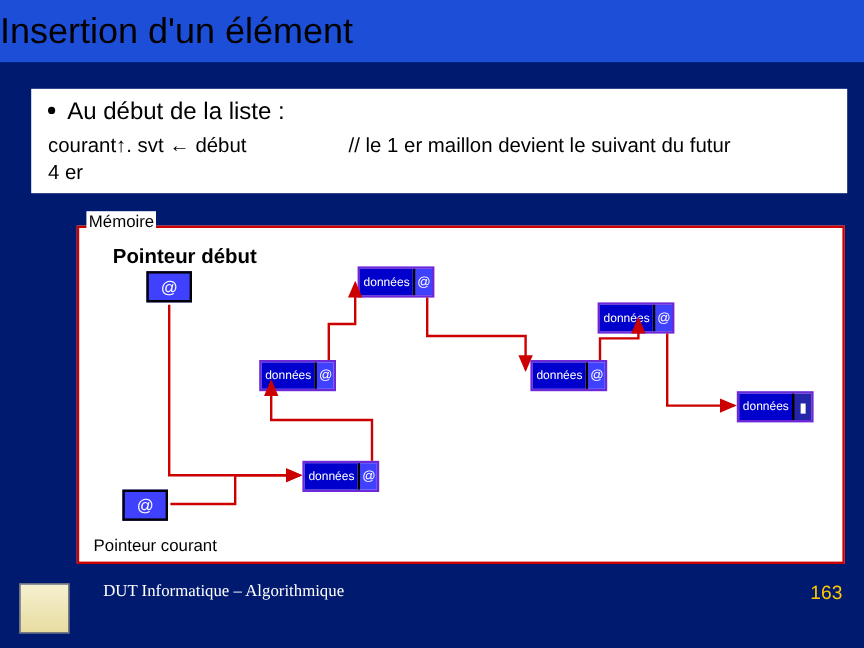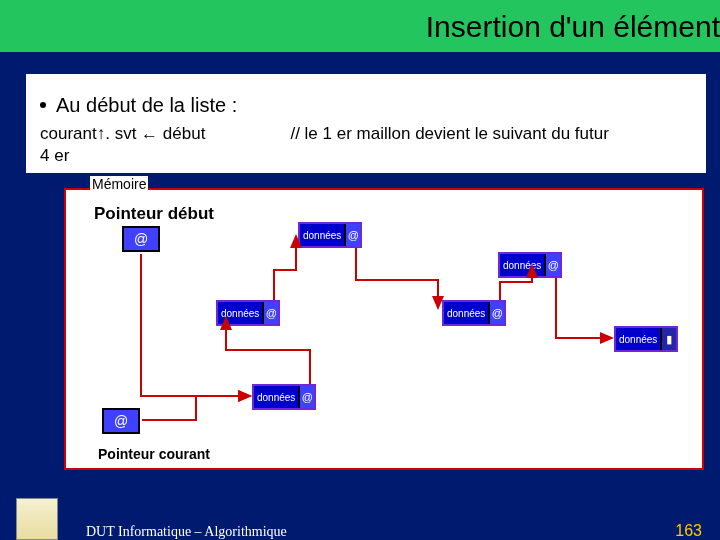--- a/index.html
+++ b/index.html
@@ -2,67 +2,67 @@
 <html><head>
 <meta charset="utf-8">
 <style>
   * { box-sizing: border-box; margin: 0; padding: 0; }
   body {
     width: 720px; height: 540px;
     background: #001a70;
     font-family: Arial, Helvetica, sans-serif;
     color: #000; overflow: hidden; position: relative;
   }
-  .title-bar { background: #22c55e; padding: 10px 0 8px 0; text-align: right; }
+  .title-bar { background: #1d4ed8; padding: 10px 0 8px 0; text-align: left; }
   .title { font-size: 30px; font-family: Arial; color: #000; }
   .title-rule { height: 6px; background: #001a70; }
   .code-line { font-size: 17px; line-height: 22px; white-space: pre; font-family: Arial; }
   .memory-area {
     position: absolute; left: 64px; right: 16px; top: 188px; bottom: 70px;
     border: 2px solid #cc0000; background: #ffffff;
   }
-  .mem-label { position: absolute; left: 24px; top: -14px; font-size: 14px; color: #000; background: #fff; padding: 0 2px; }
+  .mem-label { position: absolute; left: 6px; top: -14px; font-size: 14px; color: #000; background: #fff; padding: 0 2px; }
   .p-start-lbl { position: absolute; left: 28px; top: 14px; font-size: 17px; font-weight: bold; }
-  .p-cur-lbl { position: absolute; left: 32px; bottom: 6px; font-size: 14px; font-weight: bold; }
+  .p-cur-lbl { position: absolute; left: 12px; bottom: 6px; font-size: 14px; font-weight: normal; }
   .ptr-box {
     position: absolute; width: 38px; height: 26px;
     border: 2px solid #000; background: #4040ff;
     color: #fff; font-size: 14px; display: flex;
     align-items: center; justify-content: center;
   }
   .node {
     position: absolute; height: 26px; display: flex;
     border: 2px solid #6d28d9;
   }
   .node .d { background: #0000cd; color: #fff; font-size: 10px; padding: 0 3px; display: flex; align-items: center; }
   .node .p { background: #4040ff; color: #fff; font-size: 11px; width: 16px; display: flex; align-items: center; justify-content: center; border-left: 2px solid #000; }
   .node .p.nil { background: #2525aa; }
   svg.wires { position: absolute; left: 0; top: 0; width: 100%; height: 100%; pointer-events: none; }
   .footer {
     position: absolute; left: 0; right: 0; bottom: 0; height: 54px;
-    display: flex; align-items: flex-end;
+    display: flex; align-items: flex-start;
   }
   .logo {
     width: 42px; height: 42px; margin-left: 16px;
     background: linear-gradient(#f5f0d0, #e8dca0);
     border: 1px solid #888;
   }
   .footer-text { color: #fff; font-size: 14px; margin-left: 28px; font-family: 'Times New Roman', serif; }
   .page-num { position: absolute; right: 18px; color: #ffc800; font-size: 16px; margin-left: 19px; }
   .bullet-dot { display: inline-block; width: 6px; height: 6px; background: #000; border-radius: 50%; vertical-align: middle; margin-right: 10px; margin-bottom: 3px; }
 </style>
 </head>
 <body>
 
 <div class="title-bar">
   <div class="title">Insertion d'un élément</div>
 </div>
 <div class="title-rule"></div>
 
-<div style="background:#fff; margin: 16px 14px 0 26px; padding: 20px 4px 6px 14px;">
+<div style="background:#fff; margin: 16px 14px 0 26px; padding: 8px 4px 6px 14px;">
   <div style="font-size:20px;">
     <span class="bullet-dot"></span><span>Au début de la liste :</span>
   </div>
   <div style="height:6px;"></div>
   <div class="code-line"><span>courant↑. svt ← début</span>                  <span>// le 1 er maillon devient le suivant du futur</span></div>
   <div class="code-line">4 er</div>
 </div>
 
 <div class="memory-area">
   <div class="mem-label">Mémoire</div>

